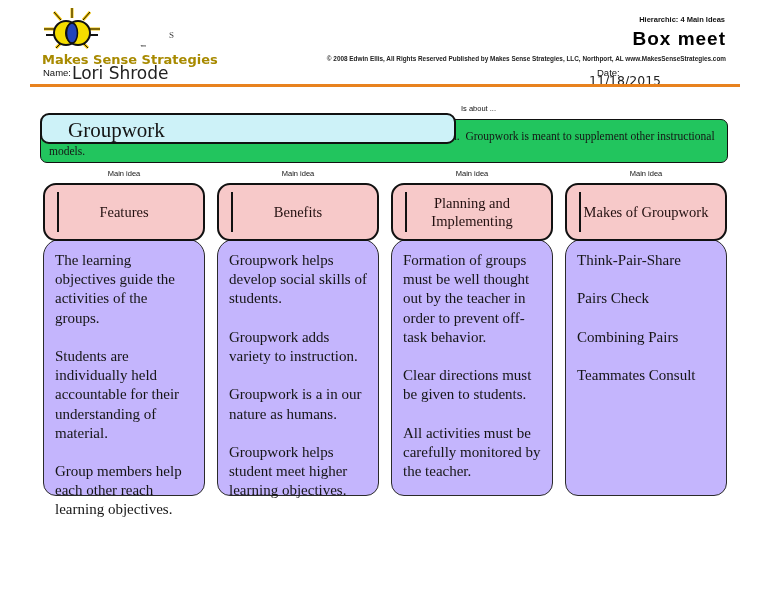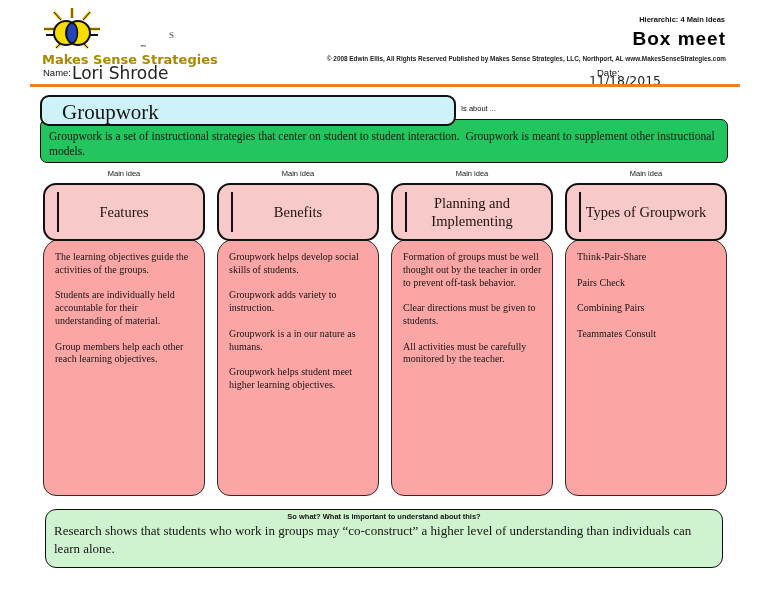--- a/index.html
+++ b/index.html
@@ -23,42 +23,42 @@
               font-size:9.5px;color:#111;}
   .name-value{position:absolute;left:72px;top:63px;font-family:"DejaVu Sans",sans-serif;
               font-size:17px;color:#222;}
   .date-label{position:absolute;left:553px;top:67px;font-family:"Liberation Sans",sans-serif;
               font-size:9.5px;color:#111;padding-left:44px;}
   .date-value{position:absolute;left:589px;top:73px;font-family:"DejaVu Sans",sans-serif;
               font-size:12.5px;color:#222;}
   .orange-rule{position:absolute;left:30px;top:84px;width:710px;height:3px;background:#e8821e;}
 
   
-  .topic-box{position:absolute;left:40px;top:95px;width:416px;height:31px;background:#cdf2f8;
+  .topic-box{position:absolute;left:40px;top:113px;width:416px;height:31px;background:#cdf2f8;
              border:2px solid #111;border-radius:9px;z-index:2;
-             font-size:21px;line-height:30px;padding-left:20px;box-sizing:border-box;}
+             font-size:21px;line-height:30px;padding-left:26px;box-sizing:border-box;}
   .is-about{position:absolute;left:461px;top:104px;font-family:"Liberation Sans",sans-serif;
             font-weight:normal;font-size:7.5px;color:#111;}
   .topic-desc{position:absolute;left:40px;top:119px;width:688px;height:44px;background:#22c55e;
               border:1.5px solid #111;border-radius:7px;z-index:1;box-sizing:border-box;
               padding:9px 12px 0 8px;font-size:11.5px;line-height:1.3;white-space:pre-wrap;}
 
   
   .columns{position:absolute;left:43px;top:169px;width:684px;display:flex;gap:12px;}
   .column{flex:1;display:flex;flex-direction:column;min-width:0;}
   .main-idea{height:14px;text-align:center;font-family:"Liberation Sans",sans-serif;
              font-weight:normal;font-size:7.5px;color:#111;}
   .col-header{position:relative;height:58px;background:#f7c9c9;border:2px solid #111;
               border-radius:13px;display:flex;align-items:center;justify-content:center;
               text-align:center;font-size:14.5px;line-height:1.25;color:#221010;
               box-sizing:border-box;z-index:2;padding:0 6px;}
   .col-header .tick{position:absolute;left:12px;top:7px;bottom:7px;width:1.5px;background:#111;}
-  .col-body{margin-top:-2px;height:257px;background:#fca5a5;border:1.5px solid #2a2a2a;
+  .col-body{margin-top:-2px;height:257px;background:#c4b5fd;border:1.5px solid #2a2a2a;
             border-radius:17px 17px 13px 13px;box-sizing:border-box;z-index:1;
-            padding:11px 9px 0 11px;font-size:10px;line-height:1.28;white-space:pre-line;}
+            padding:11px 9px 0 11px;font-size:15px;line-height:1.28;white-space:pre-line;}
 
   
   .so-what-box{position:absolute;left:45px;top:509px;width:678px;height:59px;background:#cff3cf;
                border:1.5px solid #111;border-radius:11px;box-sizing:border-box;}
   .so-what-label{text-align:center;font-family:"Liberation Sans",sans-serif;font-weight:bold;
                  font-size:7.5px;color:#111;margin-top:2px;}
   .so-what-text{padding:1px 10px 0 8px;font-size:13px;line-height:1.35;white-space:pre-wrap;}
 </style>
 </head>
 <body>
@@ -146,31 +146,27 @@
 
 Clear directions must be given to students.
 
 All activities must be carefully monitored by the teacher.</div>
     </div>
 
     <div class="column">
       <div class="main-idea">Main idea</div>
       <div class="col-header">
         <span class="tick"></span>
-        <span>Types of Groupwork</span>
+        <span>Makes of Groupwork</span>
       </div>
       <div class="col-body">Think-Pair-Share
 
 Pairs Check
 
 Combining Pairs
 
 Teammates Consult</div>
     </div>
 
   </div>
 
-  <div class="so-what-box">
-    <div class="so-what-label">So what? What is important to understand about this?</div>
-    <div class="so-what-text">Research shows that students who work in groups may “co-construct” a higher level of understanding than individuals can learn alone.</div>
-  </div>
 
 </div>
 
 </body></html>

